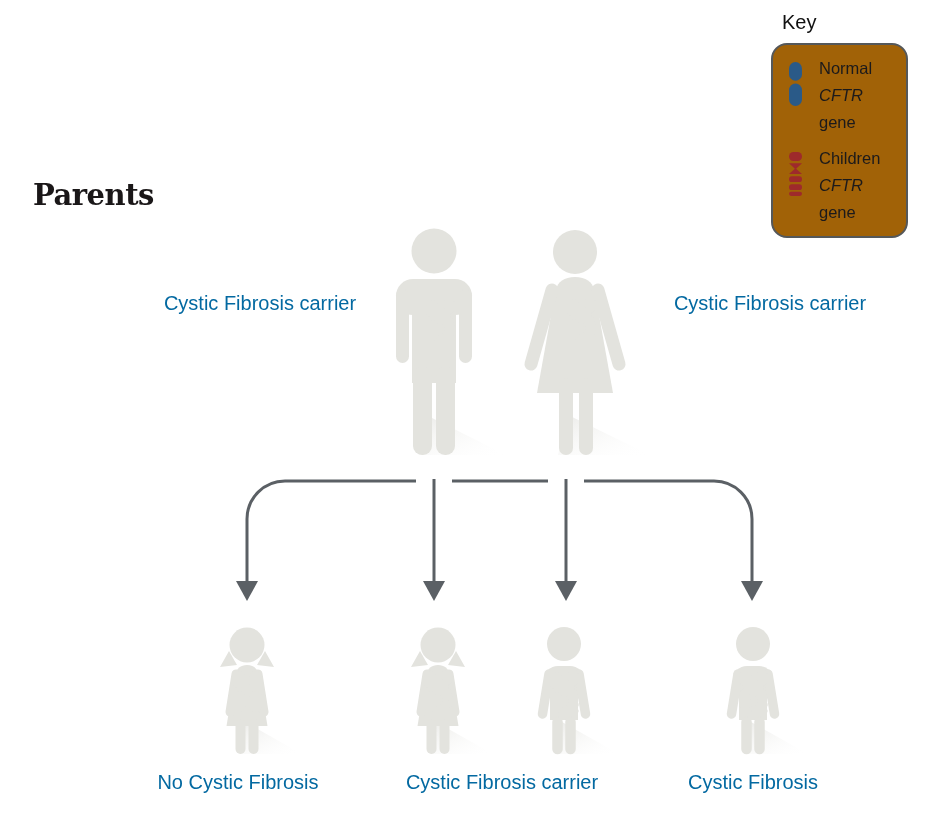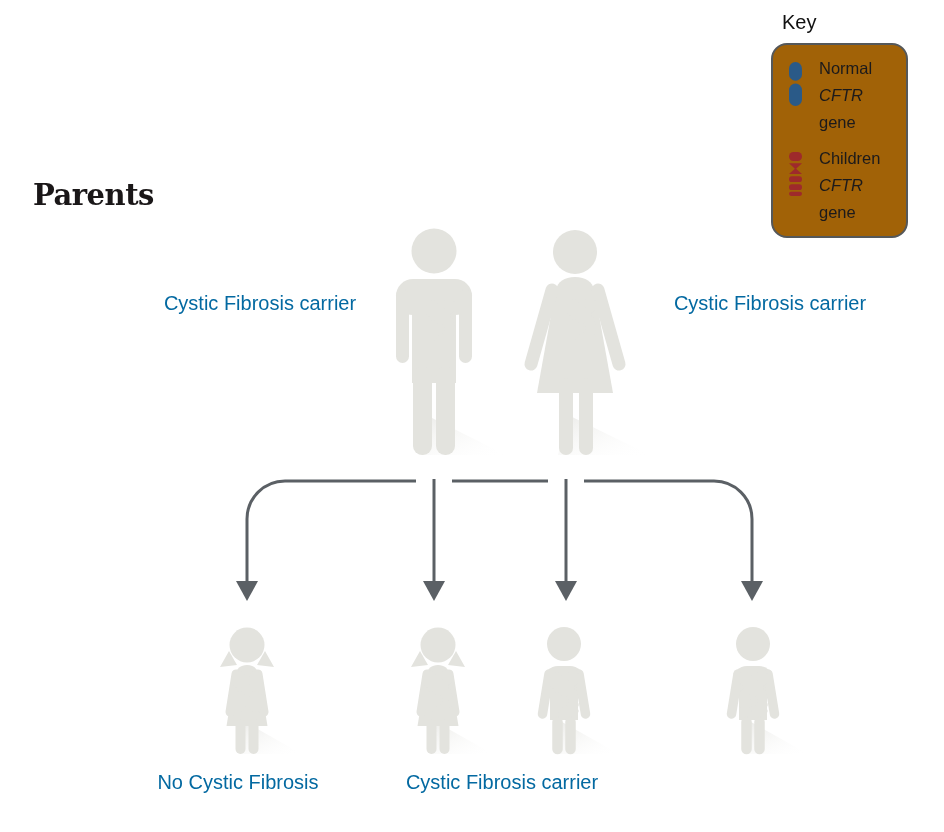--- a/index.html
+++ b/index.html
@@ -236,14 +236,15 @@
           <path d="M0,10.5 H12.5 L6.8,15.5 L12.5,20.5 H0 L5.7,15.5 Z"></path>
           <rect x="0" y="22.5" width="12.5" height="5.5" rx="2.7"></rect>
           <rect x="0" y="30" width="12.5" height="5.5" rx="2.7"></rect>
           <rect x="0" y="37" width="12.5" height="4" rx="2"></rect>
         </g>
       </svg>
   </div>
 
   <div class="cap-label" style="left:108px;top:771px">No Cystic Fibrosis</div>
   <div class="cap-label" style="left:372px;top:771px">Cystic Fibrosis carrier</div>
+  <div class="cap-label" style="left:623px;top:771px">Cystic Fibrosis</div>
 
 </div>
 
 </body></html>

